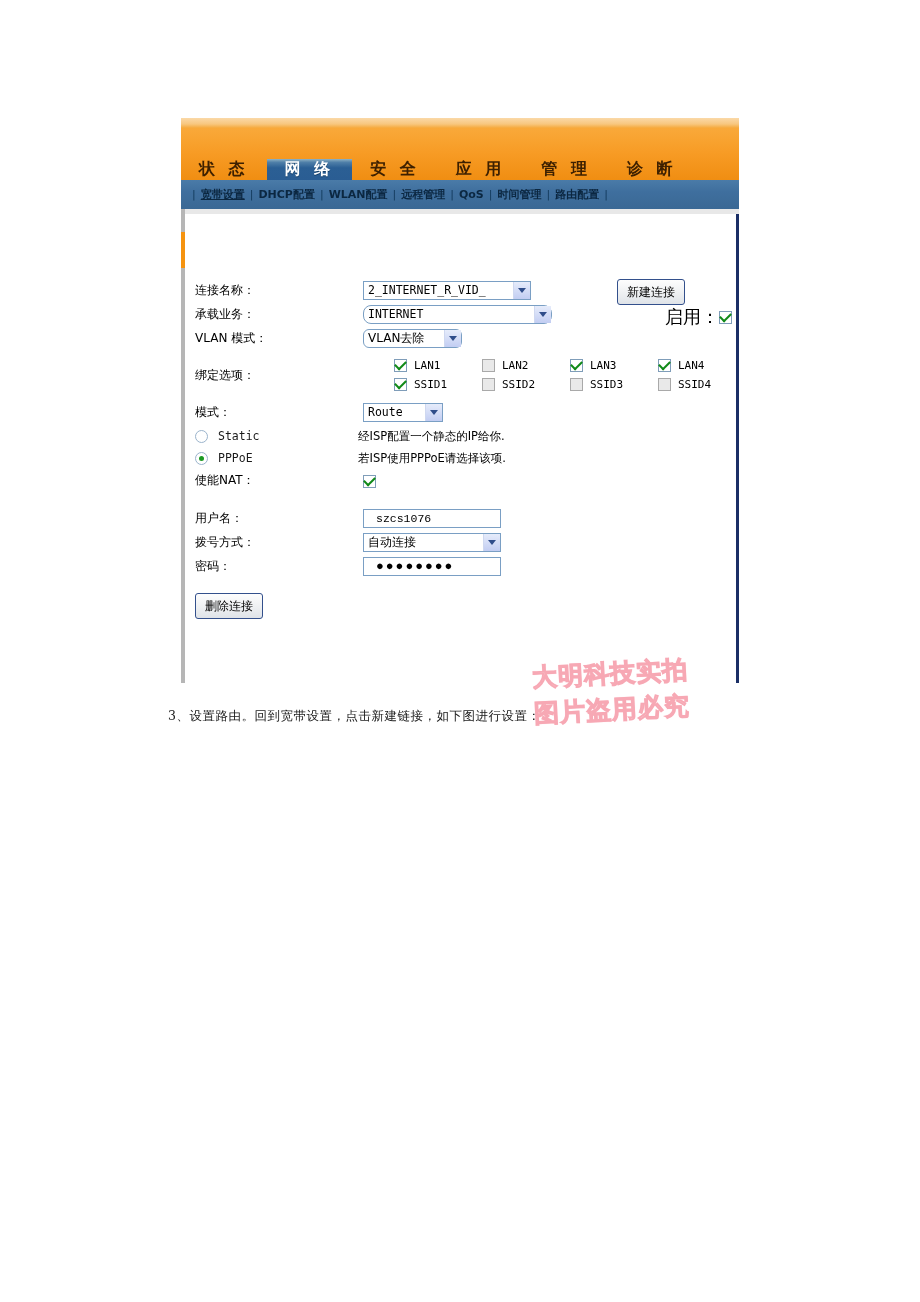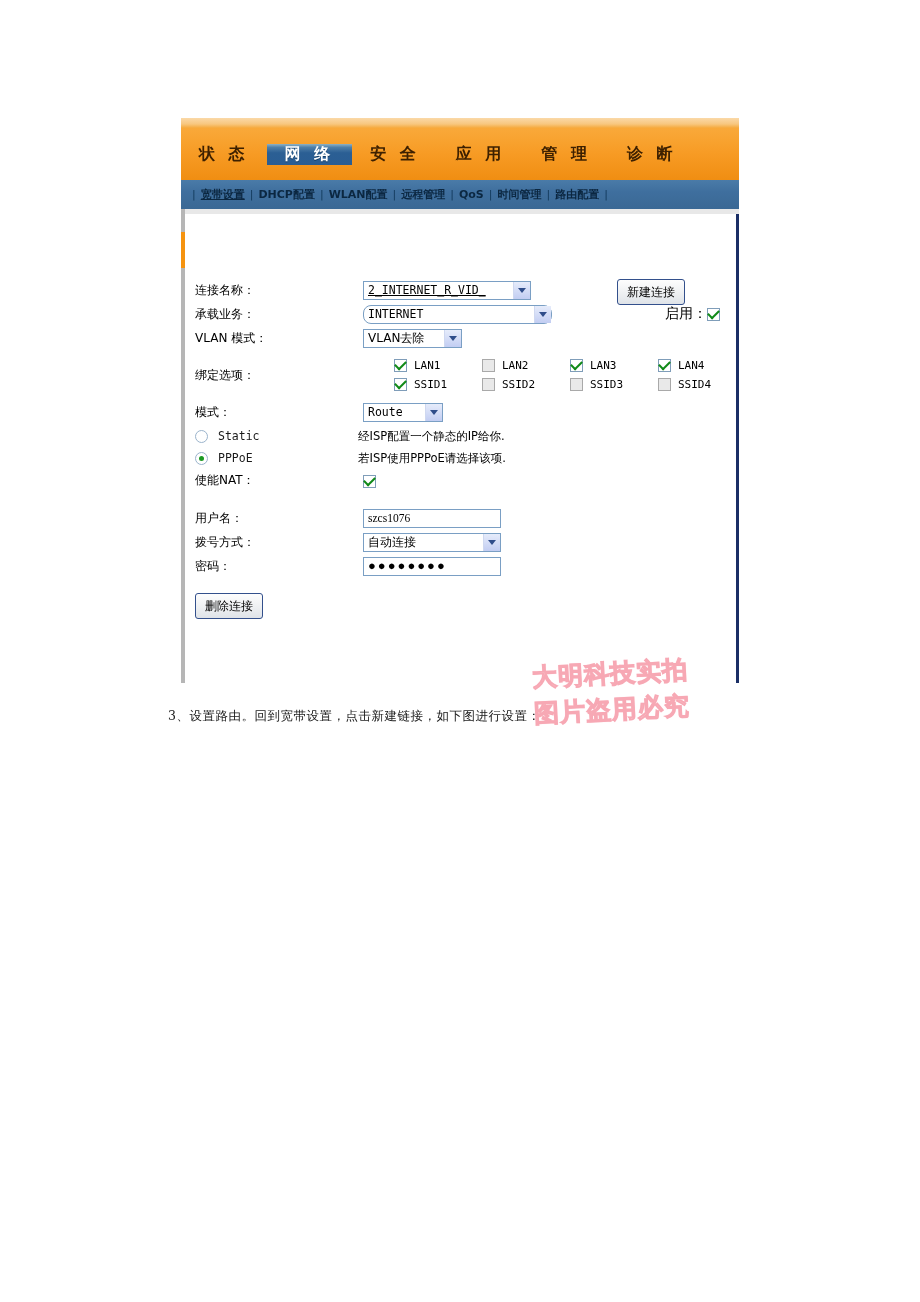--- a/index.html
+++ b/index.html
@@ -39,21 +39,21 @@
     left: 0; top: 10px;
     width: 558px;
     height: 52px;
     background: linear-gradient(to bottom, #f9a93a 0%, #f79b24 50%, #f08e12 100%);
   }
   .tabs {
     position: absolute;
     left: 0; top: 0;
     height: 52px;
     display: flex;
-    align-items: center;
+    align-items: flex-end;
   }
   .tab {
     display: flex;
     align-items: center;
     justify-content: center;
     color: #3d2000;
     font-family: "DejaVu Sans", sans-serif;
     font-weight: bold;
     font-size: 16px;
     letter-spacing: 4px;
@@ -176,23 +176,23 @@
     justify-content: center;
     flex: 0 0 16px;
   }
   .sel .arrow i {
     display: block;
     width: 0; height: 0;
     border-left: 4px solid transparent;
     border-right: 4px solid transparent;
     border-top: 5px solid #2f4d8a;
   }
-  .sel-conn { width: 168px; text-decoration: underline; }
+  .sel-conn { width: 168px; }
   .sel-bear { width: 189px; border-radius: 8px; }
-  .sel-vlan { width: 99px; }
+  .sel-vlan { width: 99px; border-radius: 6px; }
   .sel-mode { width: 80px; }
   .sel-dial { width: 138px; }
   .sel-cn { font-family: "DejaVu Sans", sans-serif; font-size: 12px; }
 
   
   .btn {
     display: inline-flex;
     align-items: center;
     justify-content: center;
     height: 17px;
@@ -211,21 +211,21 @@
     left: 422px;
     top: 0px;
   }
   .enable-row {
     position: absolute;
     left: 470px;
     top: 26px;
     display: flex;
     align-items: center;
     font-family: "DejaVu Sans", sans-serif;
-    font-size: 14px;
+    font-size: 18px;
   }
 
   
   .cb {
     width: 13px; height: 13px;
     border: 1px solid #7f9db9;
     background: #ffffff;
     display: inline-flex;
     align-items: center;
     justify-content: center;
@@ -291,24 +291,24 @@
     color: #000;
     white-space: nowrap;
   }
 
   
   .inp {
     width: 138px;
     height: 19px;
     border: 1px solid #7a9fc4;
     background: #ffffff;
-    font-family: Liberation Serif, serif;
+    font-family: Liberation Mono, monospace;
     font-size: 11.5px;
     color: #000;
-    padding: 0 4px;
+    padding: 0 12px;
     box-sizing: border-box;
     display: flex;
     align-items: center;
   }
   .inp.pw { letter-spacing: 2px; font-size: 13px; }
 
   .spacer8 { height: 8px; }
   .spacer14 { height: 14px; }
 
   

